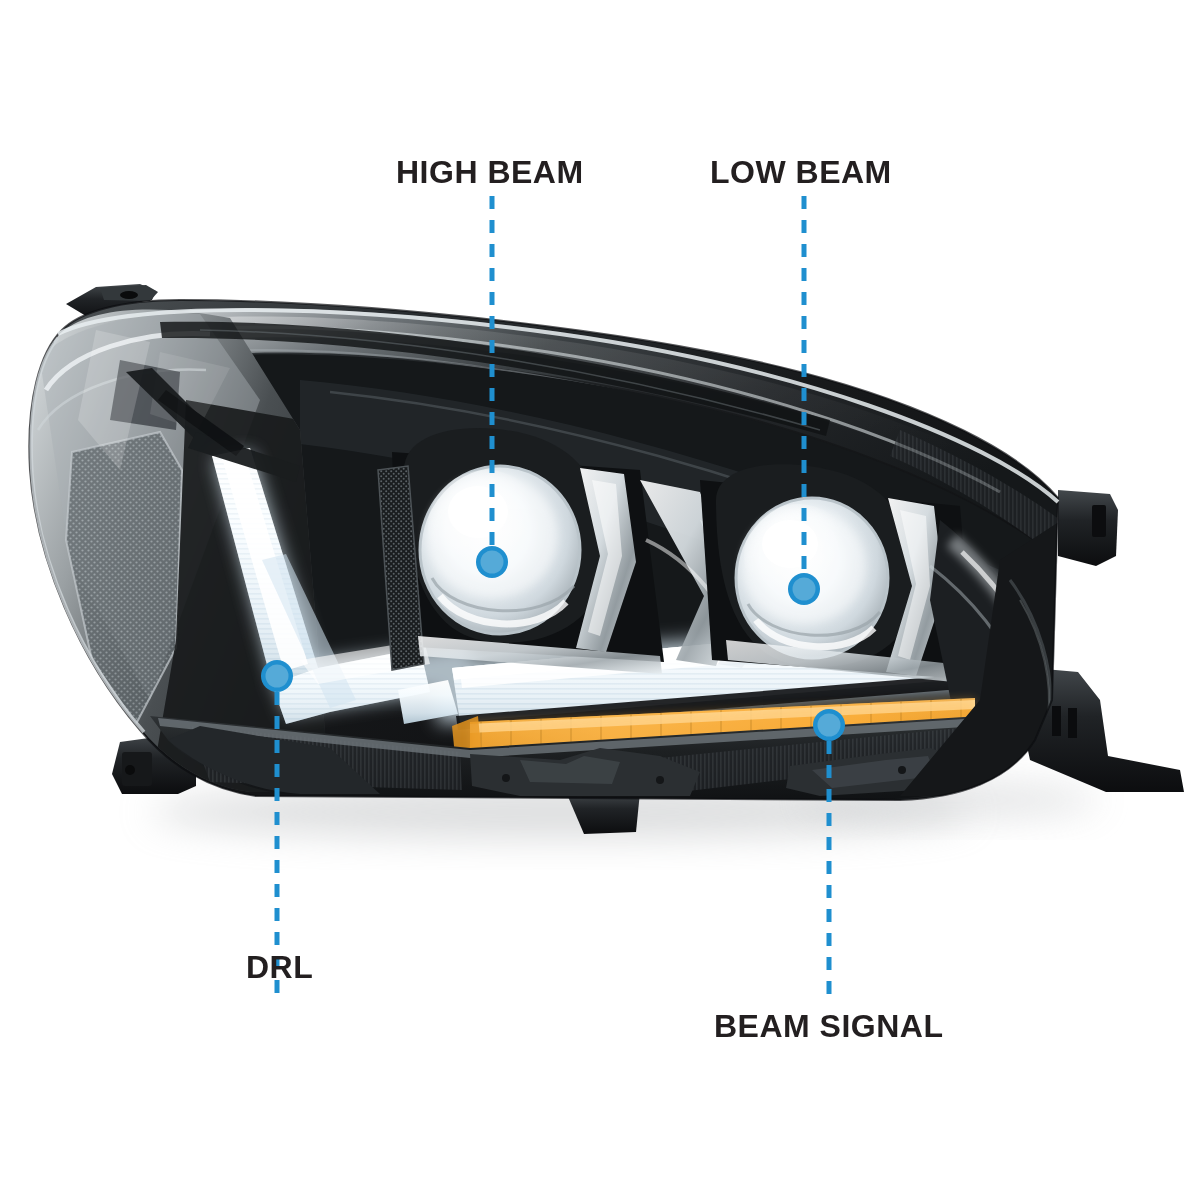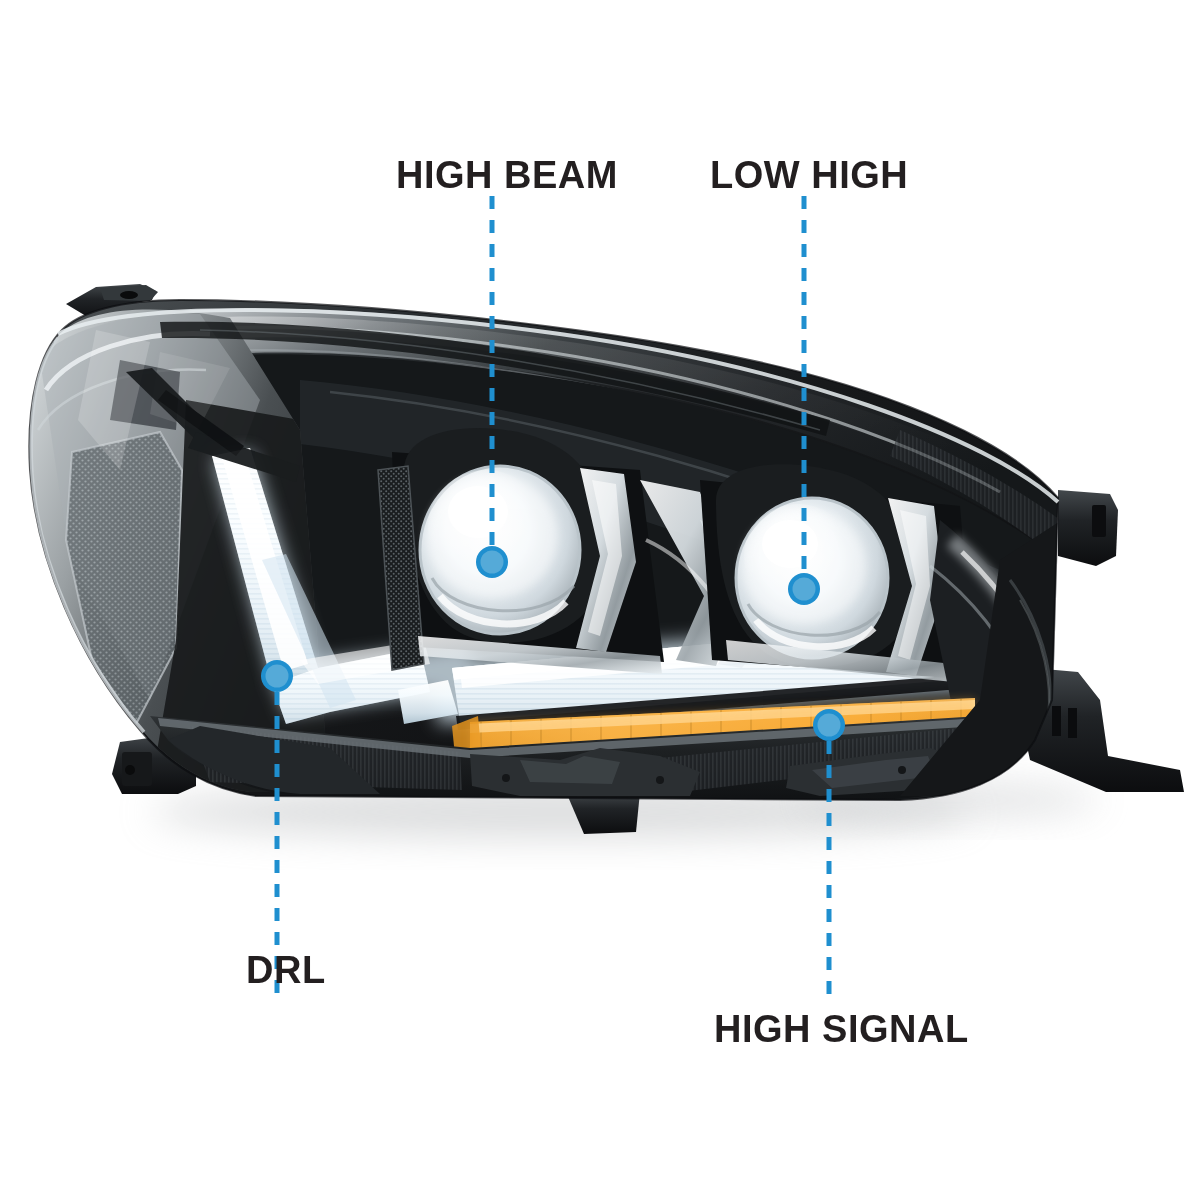--- a/index.html
+++ b/index.html
@@ -7,21 +7,21 @@
     width:1200px;height:1200px;
     background:#ffffff;
     font-family:"Liberation Sans","DejaVu Sans",sans-serif;
     overflow:hidden;
     position:relative;
   }
   #stage{position:absolute;inset:0;width:1200px;height:1200px;}
   .callout-label{
     position:absolute;
     font-weight:bold;
-    font-size:38px;
+    font-size:32px;
     letter-spacing:0.5px;
     color:#231f20;
     white-space:nowrap;
     line-height:1;
   }
   svg.layer{position:absolute;left:0;top:0;width:1200px;height:1200px;}
   .dash{
     stroke:#1f8fcf;
     stroke-width:5;
     stroke-dasharray:13 11;
@@ -456,17 +456,17 @@
       <circle class="dot-inner" cx="277" cy="676" r="11.5"></circle>
       <line class="dash" x1="277" y1="692" x2="277" y2="996"></line>
 
       <circle class="dot-outer" cx="829" cy="725" r="16"></circle>
       <circle class="dot-inner" cx="829" cy="725" r="11.5"></circle>
       <line class="dash" x1="829" y1="741" x2="829" y2="996"></line>
     </g>
   </svg>
 
   <div class="callout-label" style="left:396px;top:156px;">HIGH BEAM</div>
-  <div class="callout-label" style="left:710px;top:156px;">LOW HIGH</div>
+  <div class="callout-label" style="left:710px;top:156px;">LOW BEAM</div>
   <div class="callout-label" style="left:246px;top:951px;">DRL</div>
-  <div class="callout-label" style="left:714px;top:1010px;">HIGH SIGNAL</div>
+  <div class="callout-label" style="left:714px;top:1010px;">BEAM SIGNAL</div>
 
 </div>
 
 </body></html>

